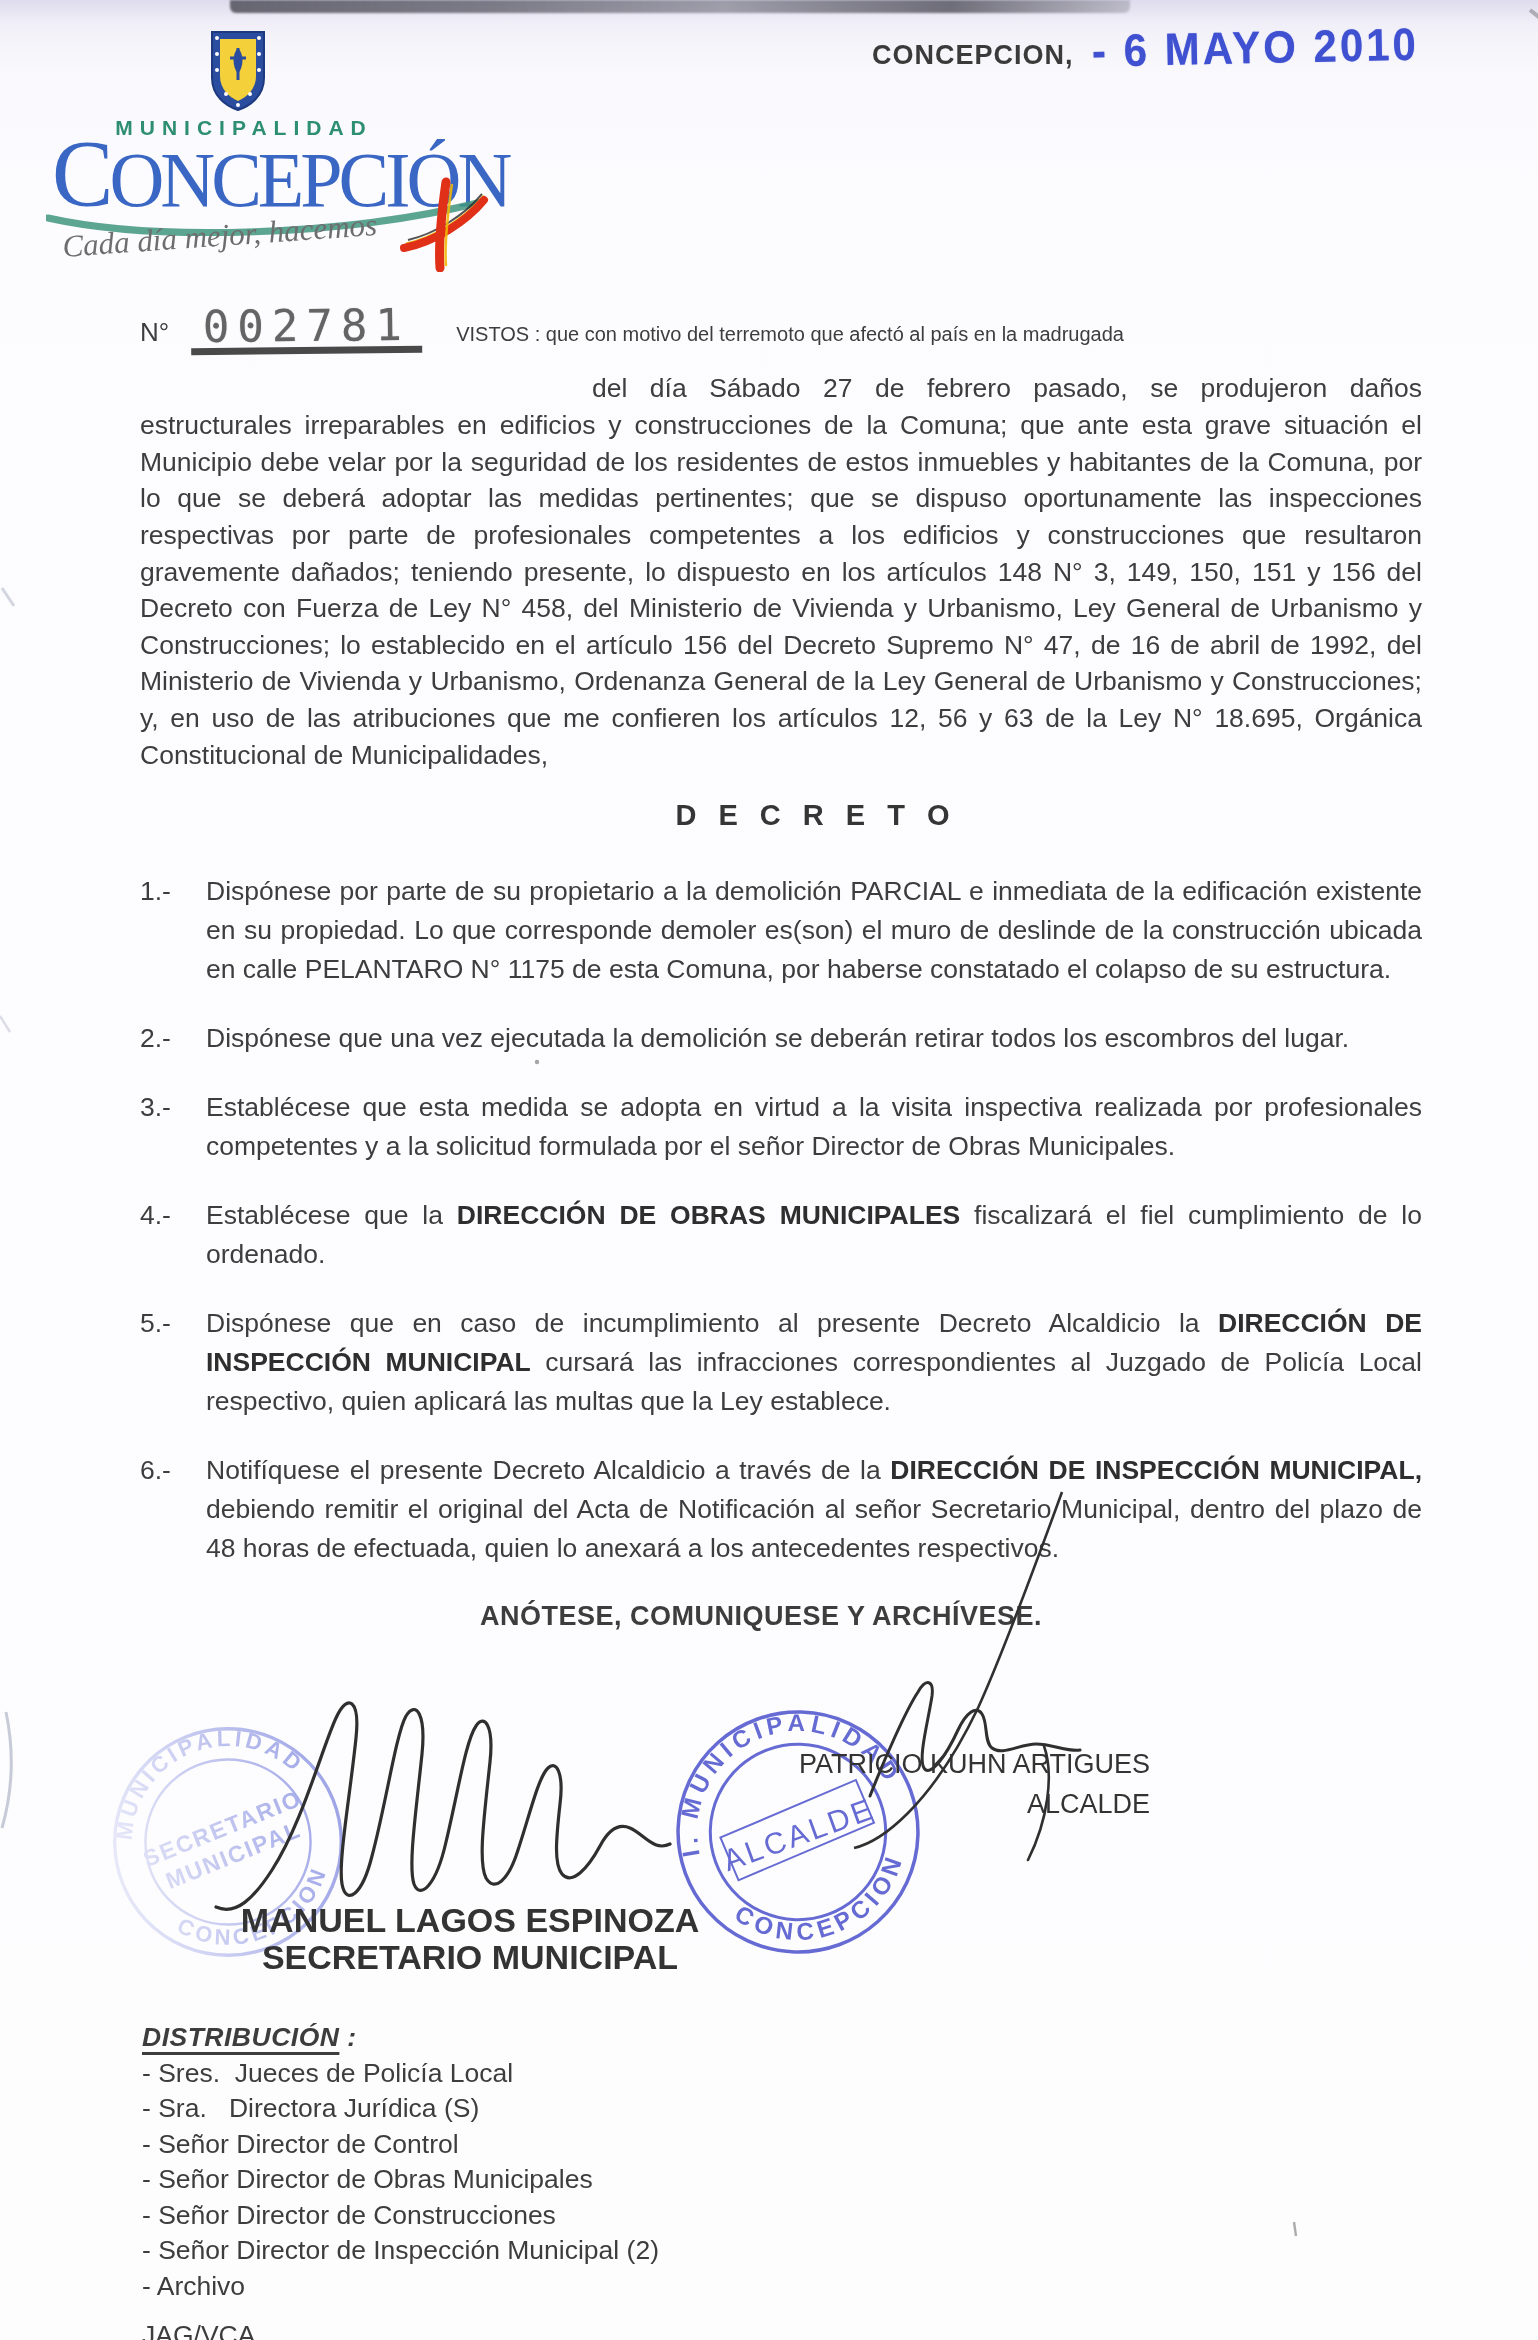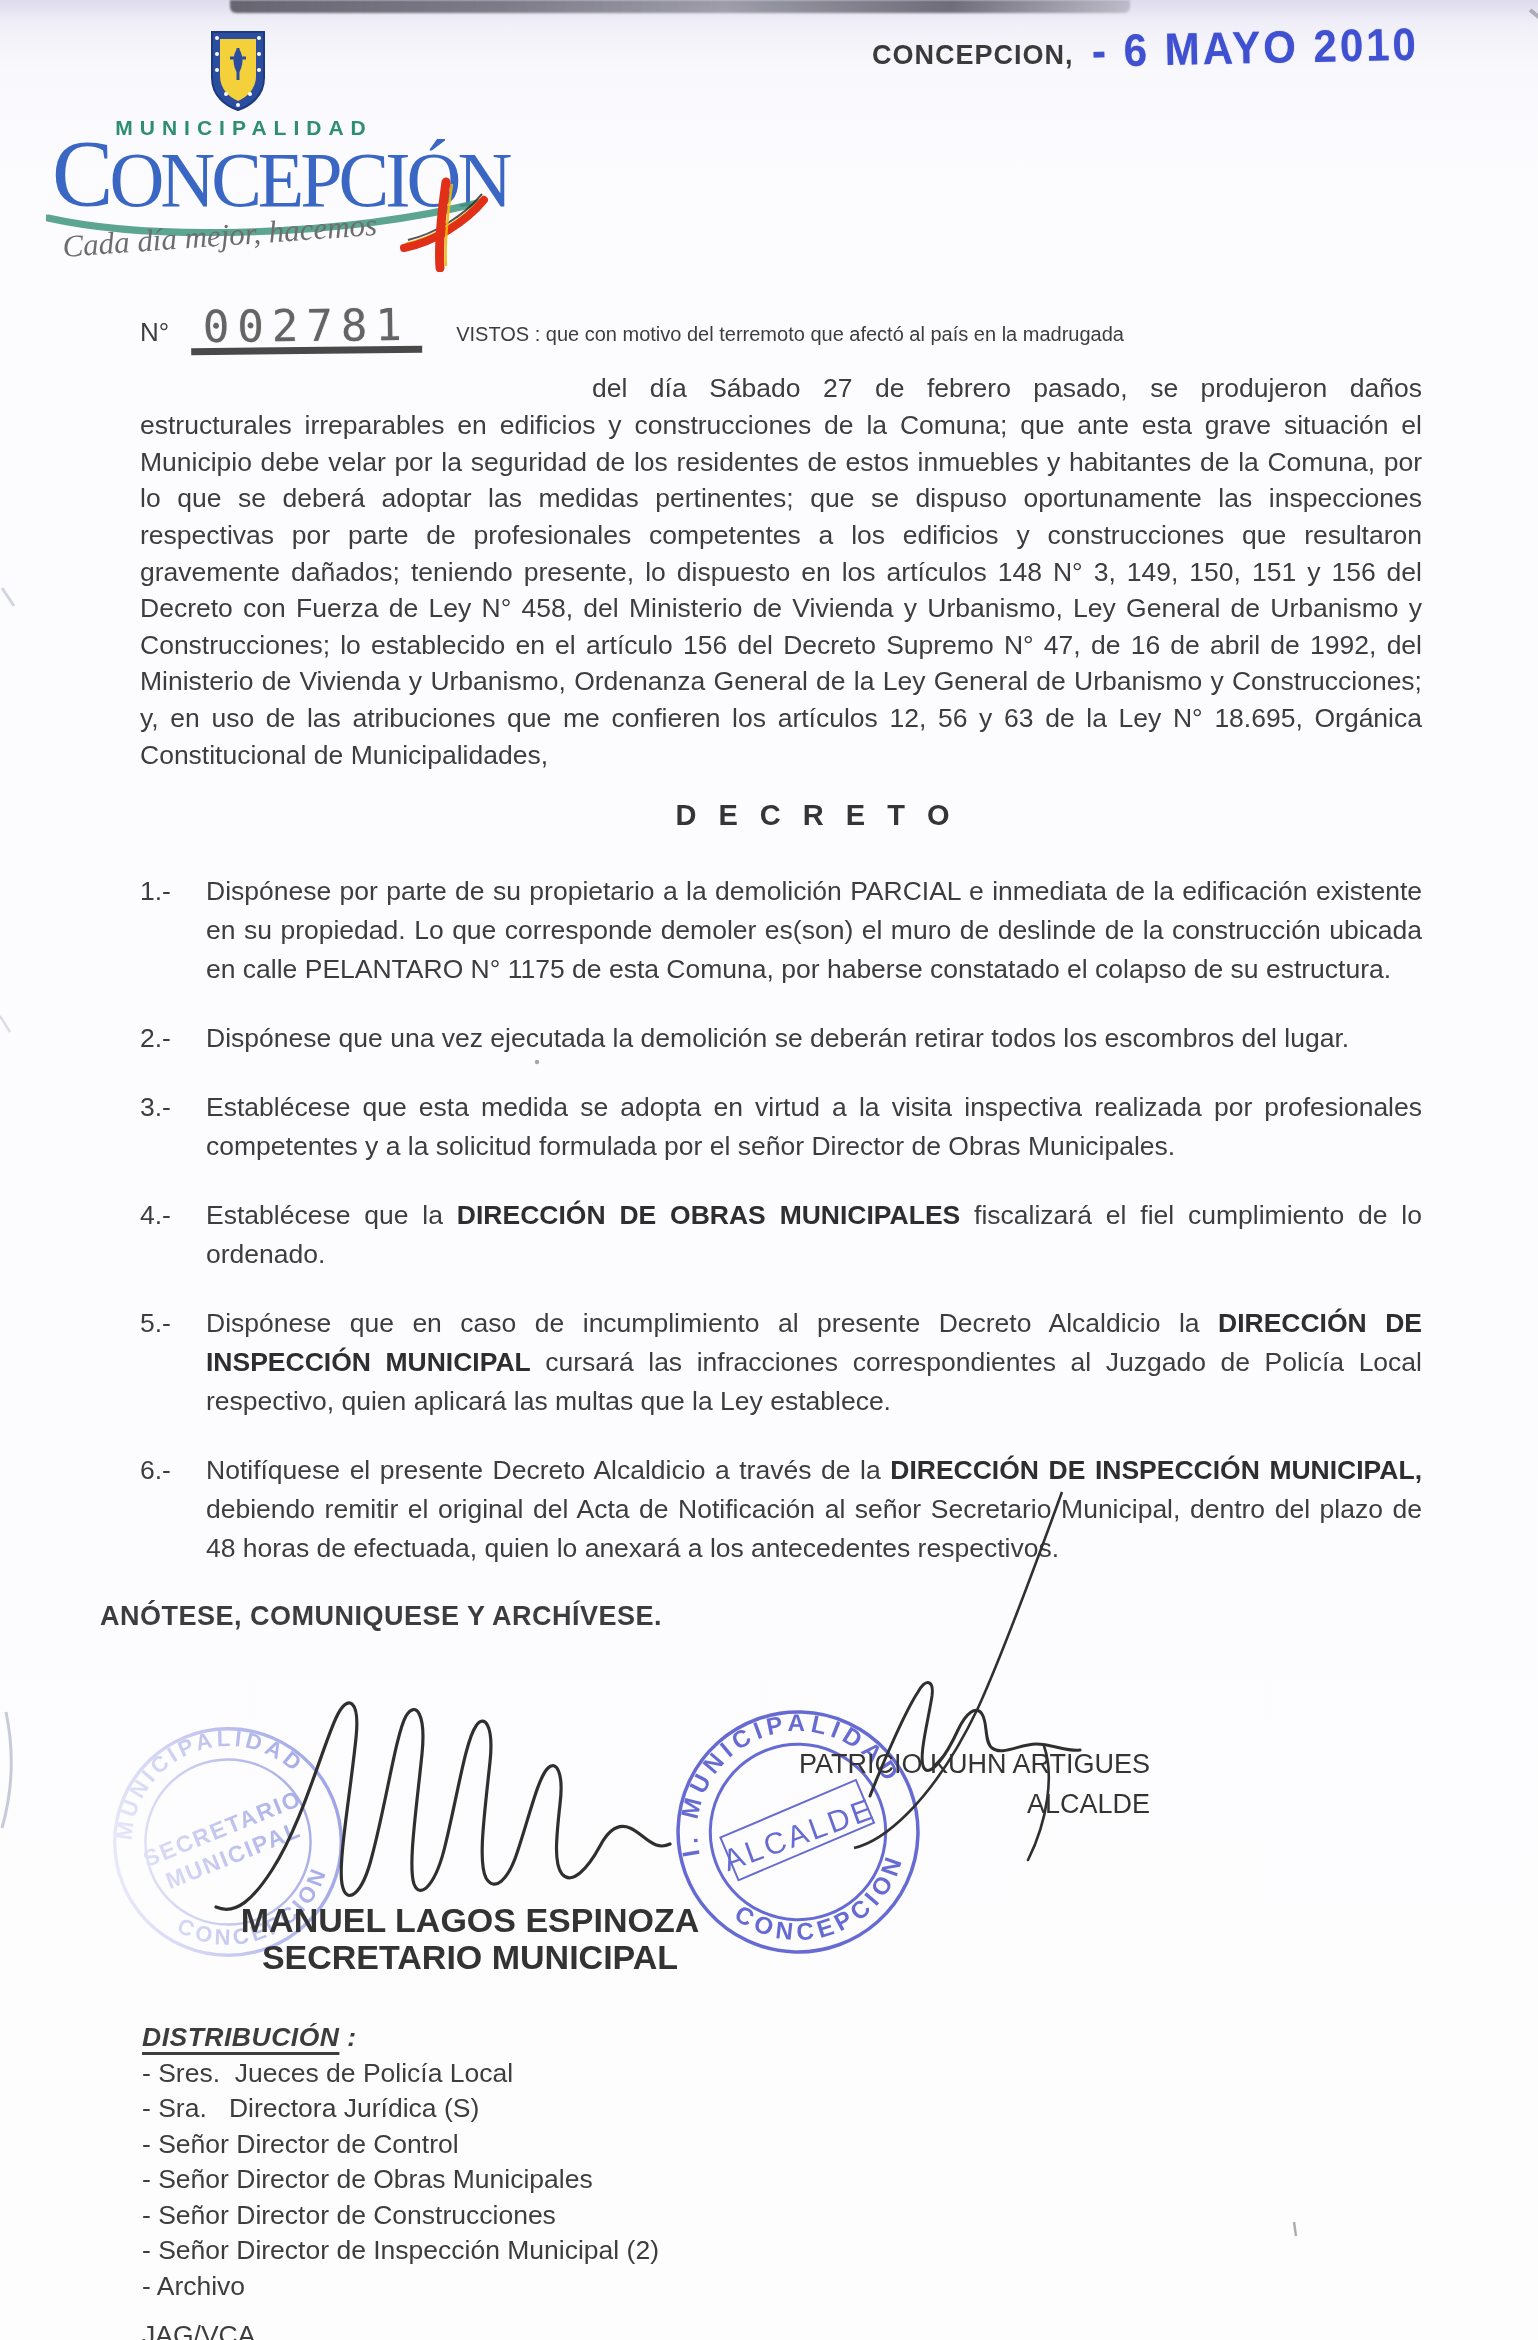--- a/index.html
+++ b/index.html
@@ -53,21 +53,21 @@
 
   .decreto-heading{font-weight:700;font-size:29px;letter-spacing:7px;text-align:center;
     margin:24px 0 0 70px;color:#353535;}
 
   .decree-list{margin-top:38px;}
   .decree-item{position:relative;padding-left:66px;margin-bottom:30px;
     text-align:justify;line-height:39px;}
   .decree-num{position:absolute;left:0;top:0;}
   .b{font-weight:700;color:#2e2e2e;}
 
-  .closing{font-weight:700;font-size:27px;margin:28px 0 0 -40px;letter-spacing:.5px;}
+  .closing{font-weight:700;font-size:27px;text-align:center;margin:28px 0 0 -40px;letter-spacing:.5px;}
 
   
   .sig-left-stamp{position:absolute;left:108px;top:1722px;width:240px;height:240px;color:#7d86de;
     transform:rotate(-22deg);
     -webkit-mask-image:linear-gradient(100deg, rgba(0,0,0,.10), rgba(0,0,0,.5) 55%, rgba(0,0,0,.8));
     mask-image:linear-gradient(100deg, rgba(0,0,0,.10), rgba(0,0,0,.5) 55%, rgba(0,0,0,.8));}
   .sig-right-stamp{position:absolute;left:672px;top:1706px;width:252px;height:252px;color:#5257ce;
     transform:rotate(-20deg);opacity:.88;}
   .sig-sec{position:absolute;left:208px;top:1692px;width:470px;height:245px;}
   .sig-alc{position:absolute;left:862px;top:1668px;width:262px;height:210px;}

